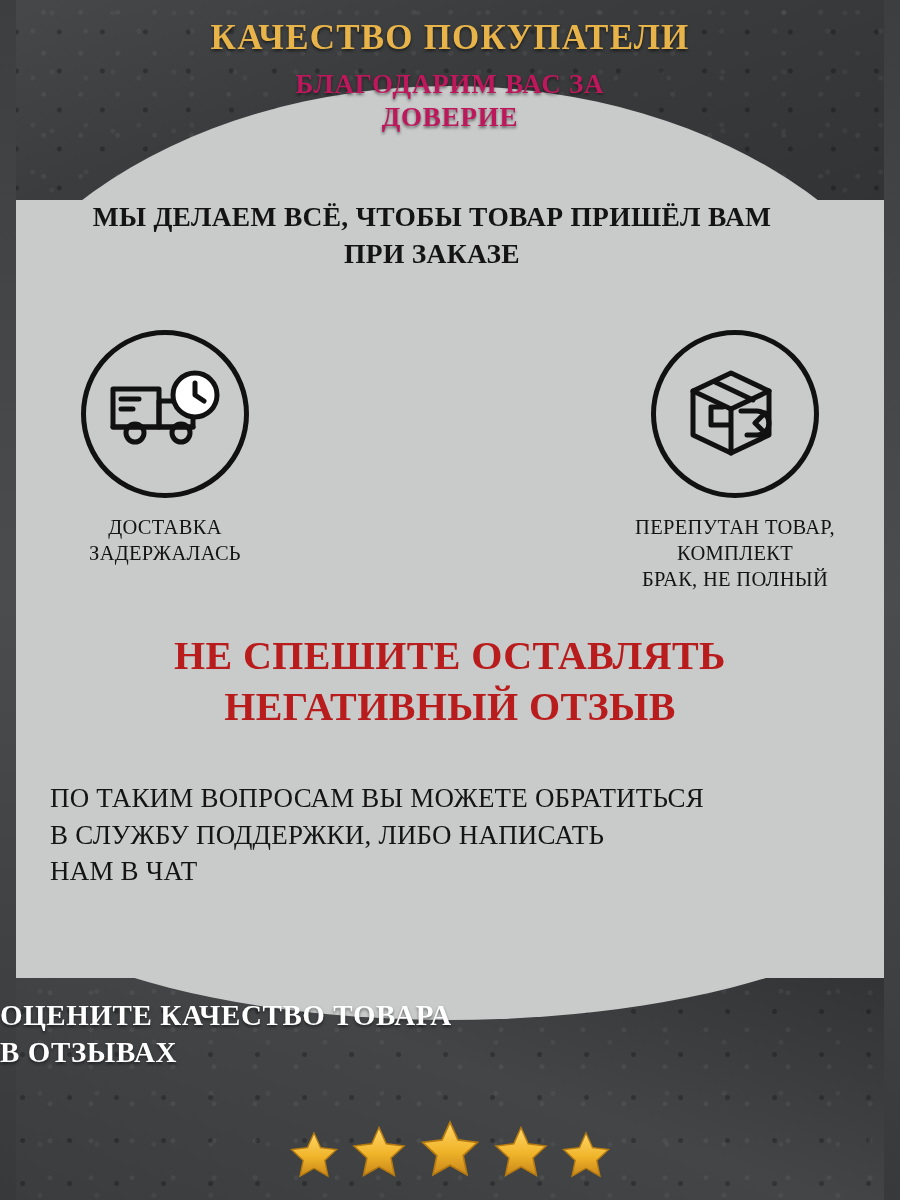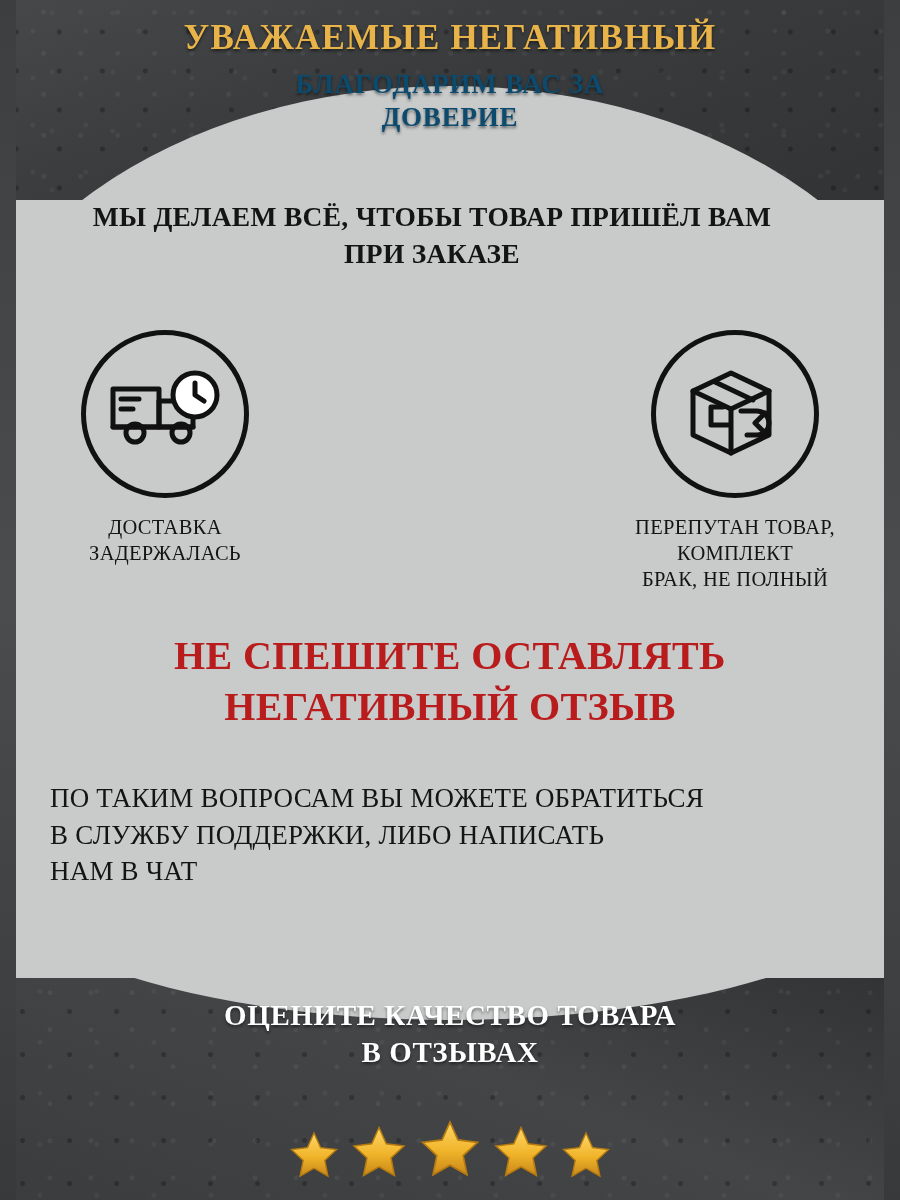--- a/index.html
+++ b/index.html
@@ -97,21 +97,21 @@
     letter-spacing: 1.2px;
     color: #e8b44a;
     text-shadow: 0 2px 3px rgba(0,0,0,0.55);
     line-height: 1.15;
   }
   .header-sub {
     margin-top: 10px;
     font-size: 27px;
     font-weight: bold;
     letter-spacing: 0.8px;
-    color: #0c4a6e;
+    color: #be185d;
     line-height: 1.22;
     text-shadow: 0 2px 3px rgba(0,0,0,0.5);
   }
 
   
   .intro {
     position: absolute;
     left: 32px; top: 198px;
     width: 800px;
     text-align: center;
@@ -182,21 +182,20 @@
     line-height: 1.36;
     letter-spacing: 0.2px;
     z-index: 2;
   }
 
   
   .footer-text {
     position: absolute;
     left: 0; bottom: 128px;
     width: 900px;
-    text-align: center;
     color: #ffffff;
     font-size: 29px;
     font-weight: bold;
     line-height: 1.3;
     letter-spacing: 0.6px;
     text-shadow: 0 2px 3px rgba(0,0,0,0.5);
     z-index: 4;
   }
 
   .stars {
@@ -217,21 +216,21 @@
 <body>
 
 <div class="page">
 
   <div class="band-top"></div>
   <div class="band-bottom"></div>
   <div class="edge-left"></div>
   <div class="edge-right"></div>
 
   <div class="header-text">
-    <div class="header-title">УВАЖАЕМЫЕ НЕГАТИВНЫЙ</div>
+    <div class="header-title">КАЧЕСТВО ПОКУПАТЕЛИ</div>
     <div class="header-sub">
       <div>БЛАГОДАРИМ ВАС ЗА</div>
       <div>ДОВЕРИЕ</div>
     </div>
   </div>
 
   <div class="intro">
     <div>МЫ ДЕЛАЕМ ВСЁ, ЧТОБЫ ТОВАР ПРИШЁЛ ВАМ</div>
     <div>ПРИ ЗАКАЗЕ</div>
   </div>

